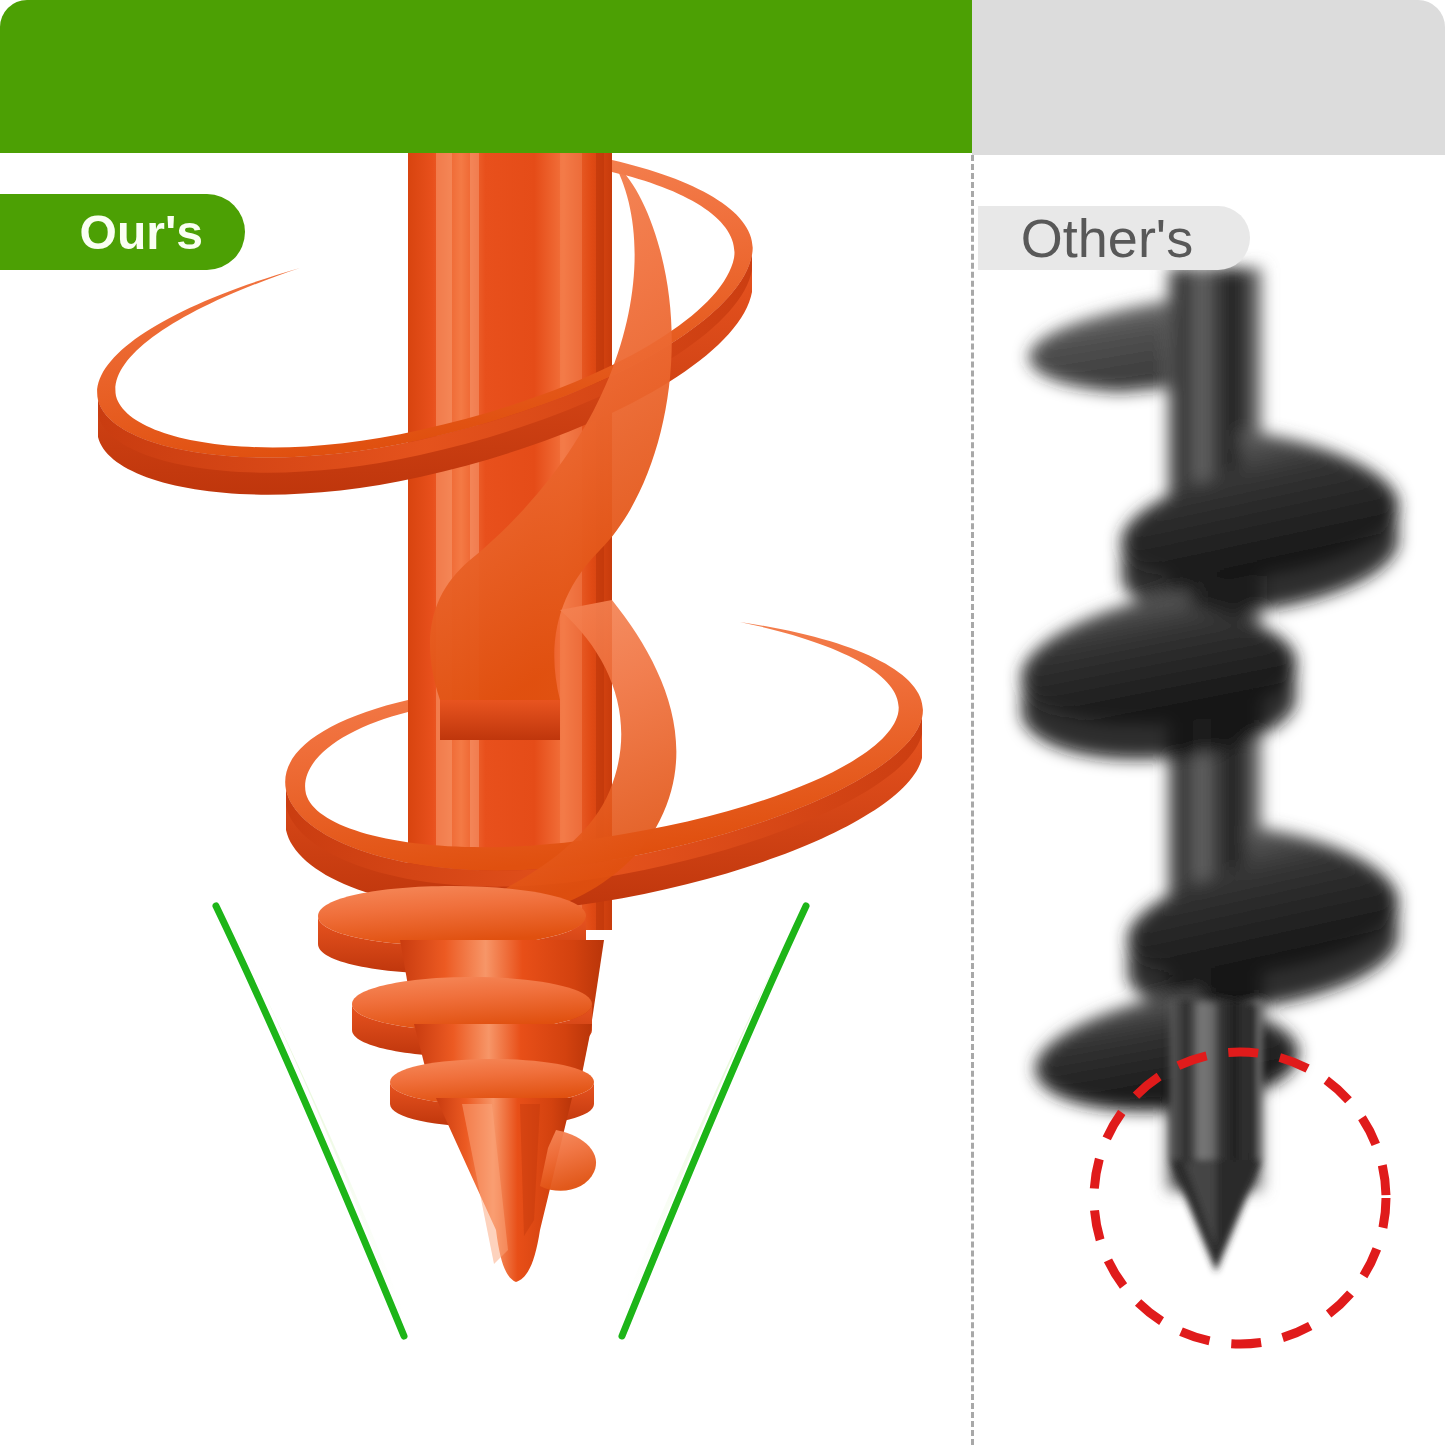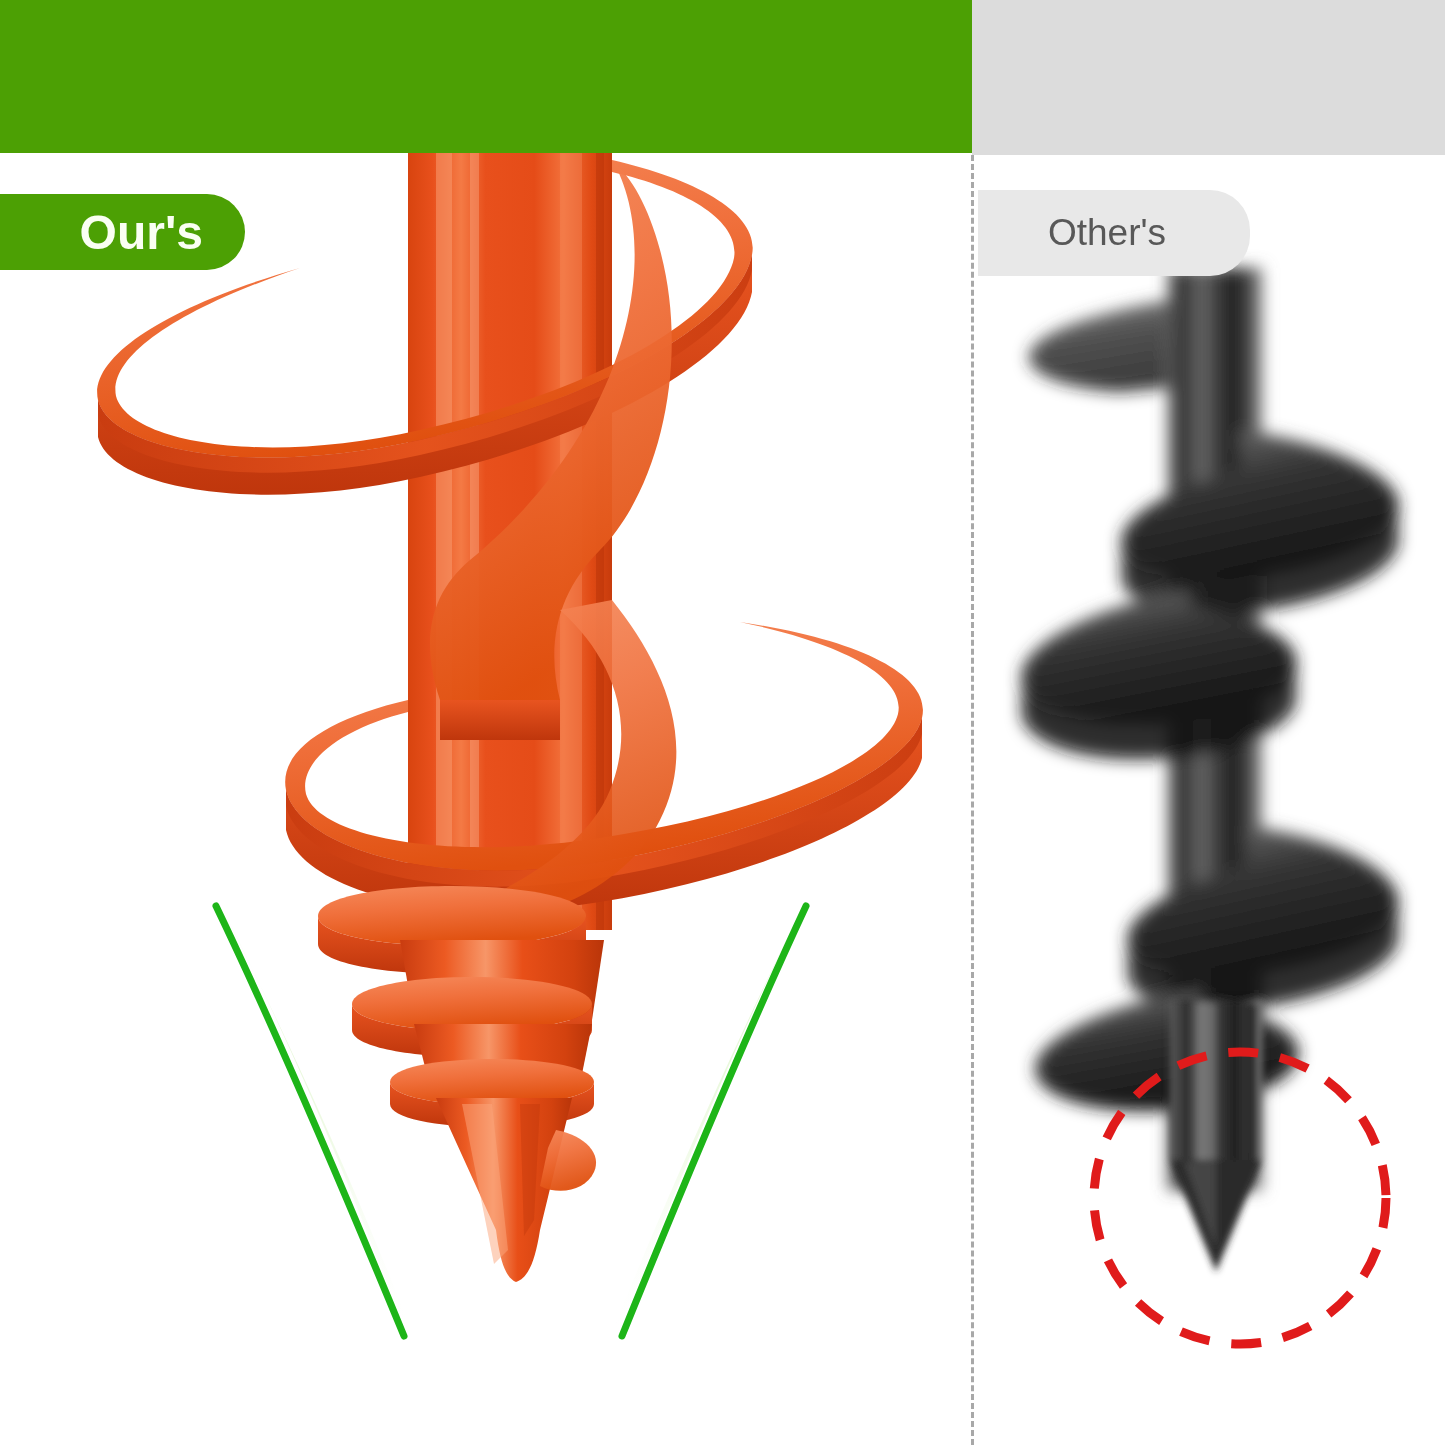--- a/index.html
+++ b/index.html
@@ -9,20 +9,21 @@
   }
   body {
     font-family: "Liberation Sans", sans-serif;
   }
   #stage {
     position: relative;
     width: 1445px;
     height: 1445px;
     background: #ffffff;
     overflow: hidden;
+    border-radius: 27px;
   }
 
   
   .header-green {
     position: absolute;
     left: 0;
     top: 0;
     width: 972px;
     height: 153px;
     background: #4CA004;
@@ -97,32 +98,32 @@
     padding-right: 42px;
     box-sizing: border-box;
     color: #FAFFF2;
     font-size: 48px;
     font-weight: bold;
     z-index: 25;
   }
   .badge-others {
     position: absolute;
     left: 978px;
-    top: 190px;
+    top: 206px;
     width: 272px;
-    height: 86px;
+    height: 64px;
     background: #E8E8E8;
     border-radius: 0 40px 40px 0;
     display: flex;
     align-items: center;
     justify-content: center;
     padding-right: 14px;
     box-sizing: border-box;
     color: #585858;
-    font-size: 37px;
+    font-size: 54px;
     z-index: 25;
   }
 
   
   .art {
     position: absolute;
     left: 0;
     top: 0;
     width: 1445px;
     height: 1445px;

